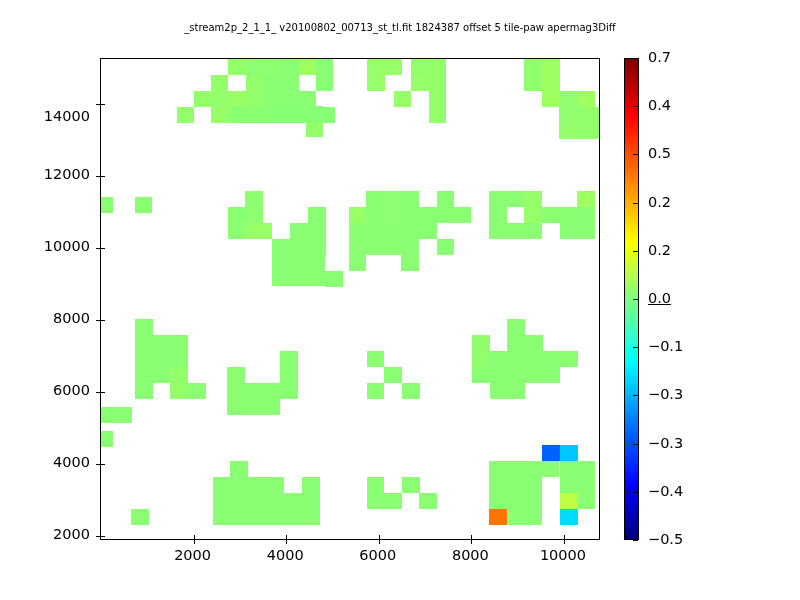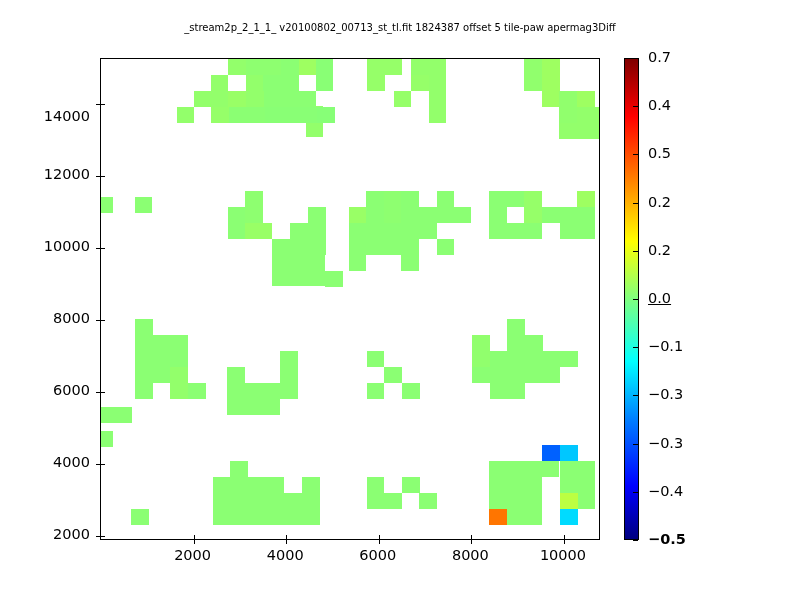--- a/index.html
+++ b/index.html
@@ -308,21 +308,21 @@
       <div class="xlabel" style="left: 235.185px; width: 100px; top: 547px;">4000</div>
       <div class="xlabel" style="left: 327.778px; width: 100px; top: 547px;">6000</div>
       <div class="xlabel" style="left: 420.37px; width: 100px; top: 547px;">8000</div>
       <div class="xlabel" style="left: 512.963px; width: 100px; top: 547px;">10000</div>
     </div>
 
   <div id="colorbar-wrap">
     <div id="colorbar"></div>
     <div id="colorbar-ticks">
         <div class="cb-tick-in" style="top: 482px;"></div>
-        <div class="cb-label" style="top: 473px; font-weight: bold;">−0.5</div>
+        <div class="cb-label" style="top: 473px;">−0.5</div>
         <div class="cb-tick-in" style="top: 433.8px;"></div>
         <div class="cb-label" style="top: 424.8px;">−0.4</div>
         <div class="cb-tick-in" style="top: 385.6px;"></div>
         <div class="cb-label" style="top: 376.6px;">−0.3</div>
         <div class="cb-tick-in" style="top: 337.4px;"></div>
         <div class="cb-label" style="top: 328.4px;">−0.3</div>
         <div class="cb-tick-in" style="top: 289.2px;"></div>
         <div class="cb-label" style="top: 280.2px;">−0.1</div>
         <div class="cb-tick-in" style="top: 241px;"></div>
         <div class="cb-label" style="top: 232px; text-decoration: underline;">0.0</div>

